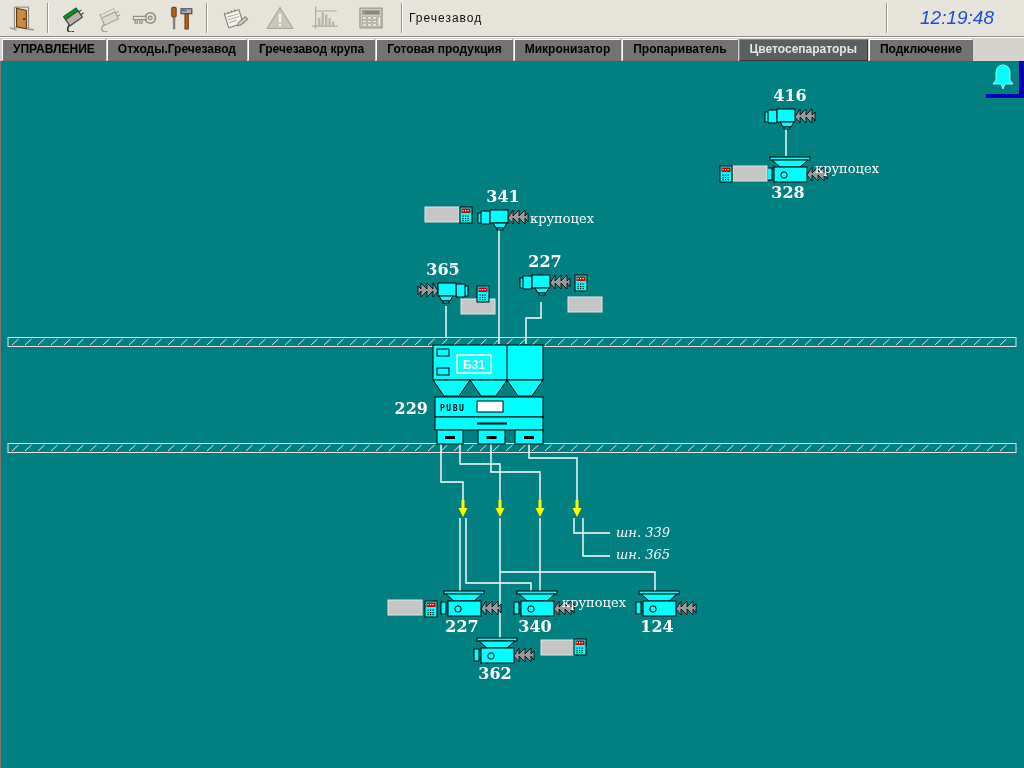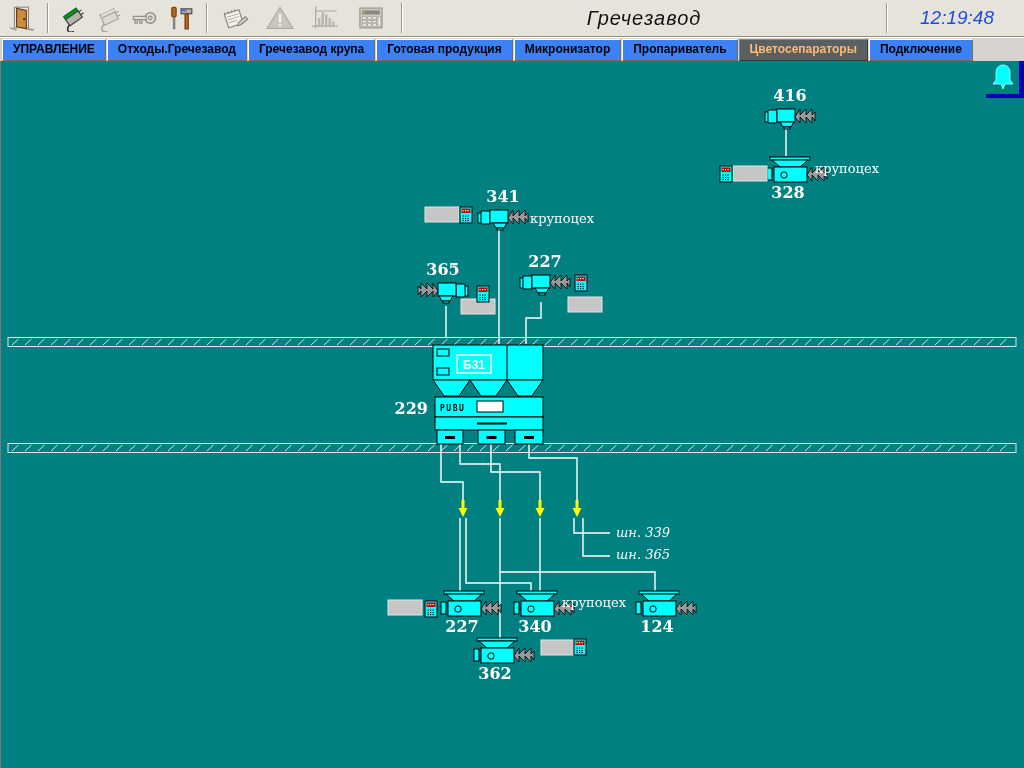--- a/index.html
+++ b/index.html
@@ -4,29 +4,29 @@
 <style>
   html,body{margin:0;padding:0;background:#d6d3ce;font-family:"Liberation Sans",sans-serif;}
   .screen{width:1024px;height:768px;position:relative;overflow:hidden;background:#d6d3ce;}
 
   
   .toolbar{height:36px;display:flex;align-items:center;background:#e6e3da;
            border-bottom:1px solid #8f8c84;box-shadow:0 1px 0 #fff;padding:0 4px;}
   .tb-btn{width:36px;height:30px;display:flex;align-items:center;justify-content:center;flex:0 0 auto;}
   .tb-btn svg{display:block;}
   .tb-sep{width:1px;height:30px;background:#9a978f;box-shadow:1px 0 0 #fff;margin:0 7px;flex:0 0 auto;}
-  .tb-title{flex:1;text-align:center;font-style:italic;font-size:20px;color:#111;letter-spacing:1px;}
+  .tb-title{flex:1;font-size:12px;color:#111;letter-spacing:1px;}
   .tb-clock{width:126px;text-align:center;font-style:italic;font-size:19px;color:#1d4ed8;flex:0 0 auto;}
 
   
   .tabbar{height:23px;display:flex;align-items:flex-end;background:#d6d3ce;border-top:1px solid #fff;padding-left:2px;}
   .tab{height:20px;line-height:19px;padding:0 10px;font-weight:bold;font-size:12px;color:#000;
-       background:#3b82f6;border:1px solid;border-color:#ffffff #6f6d66 #6f6d66 #ffffff;
+       background:#737373;border:1px solid;border-color:#ffffff #6f6d66 #6f6d66 #ffffff;
        margin-right:1px;white-space:nowrap;cursor:default;}
-  .tab.active{background:#5a6062;color:#fdba74;border-color:#828886 #343a39 #343a39 #828886;}
+  .tab.active{background:#5a6062;color:#e5e5e5;border-color:#828886 #343a39 #343a39 #828886;}
 
   
   .canvas{height:736px;background:#008080;position:relative;border-left:1px solid #7d7a74;}
   .canvas svg{display:block;}
   .num{font:bold 16px "DejaVu Serif",serif;fill:#ffffff;}
   .lbl{font:13px "DejaVu Serif",serif;fill:#ffffff;}
   .lbl-i{font:italic 13px "DejaVu Serif",serif;fill:#ffffff;}
   .b31{font:bold 12px "Liberation Sans",sans-serif;fill:#ffffff;text-anchor:middle;}
   .pubu{font:bold 8px "DejaVu Sans Mono",monospace;fill:#000;letter-spacing:1.5px;}
 

